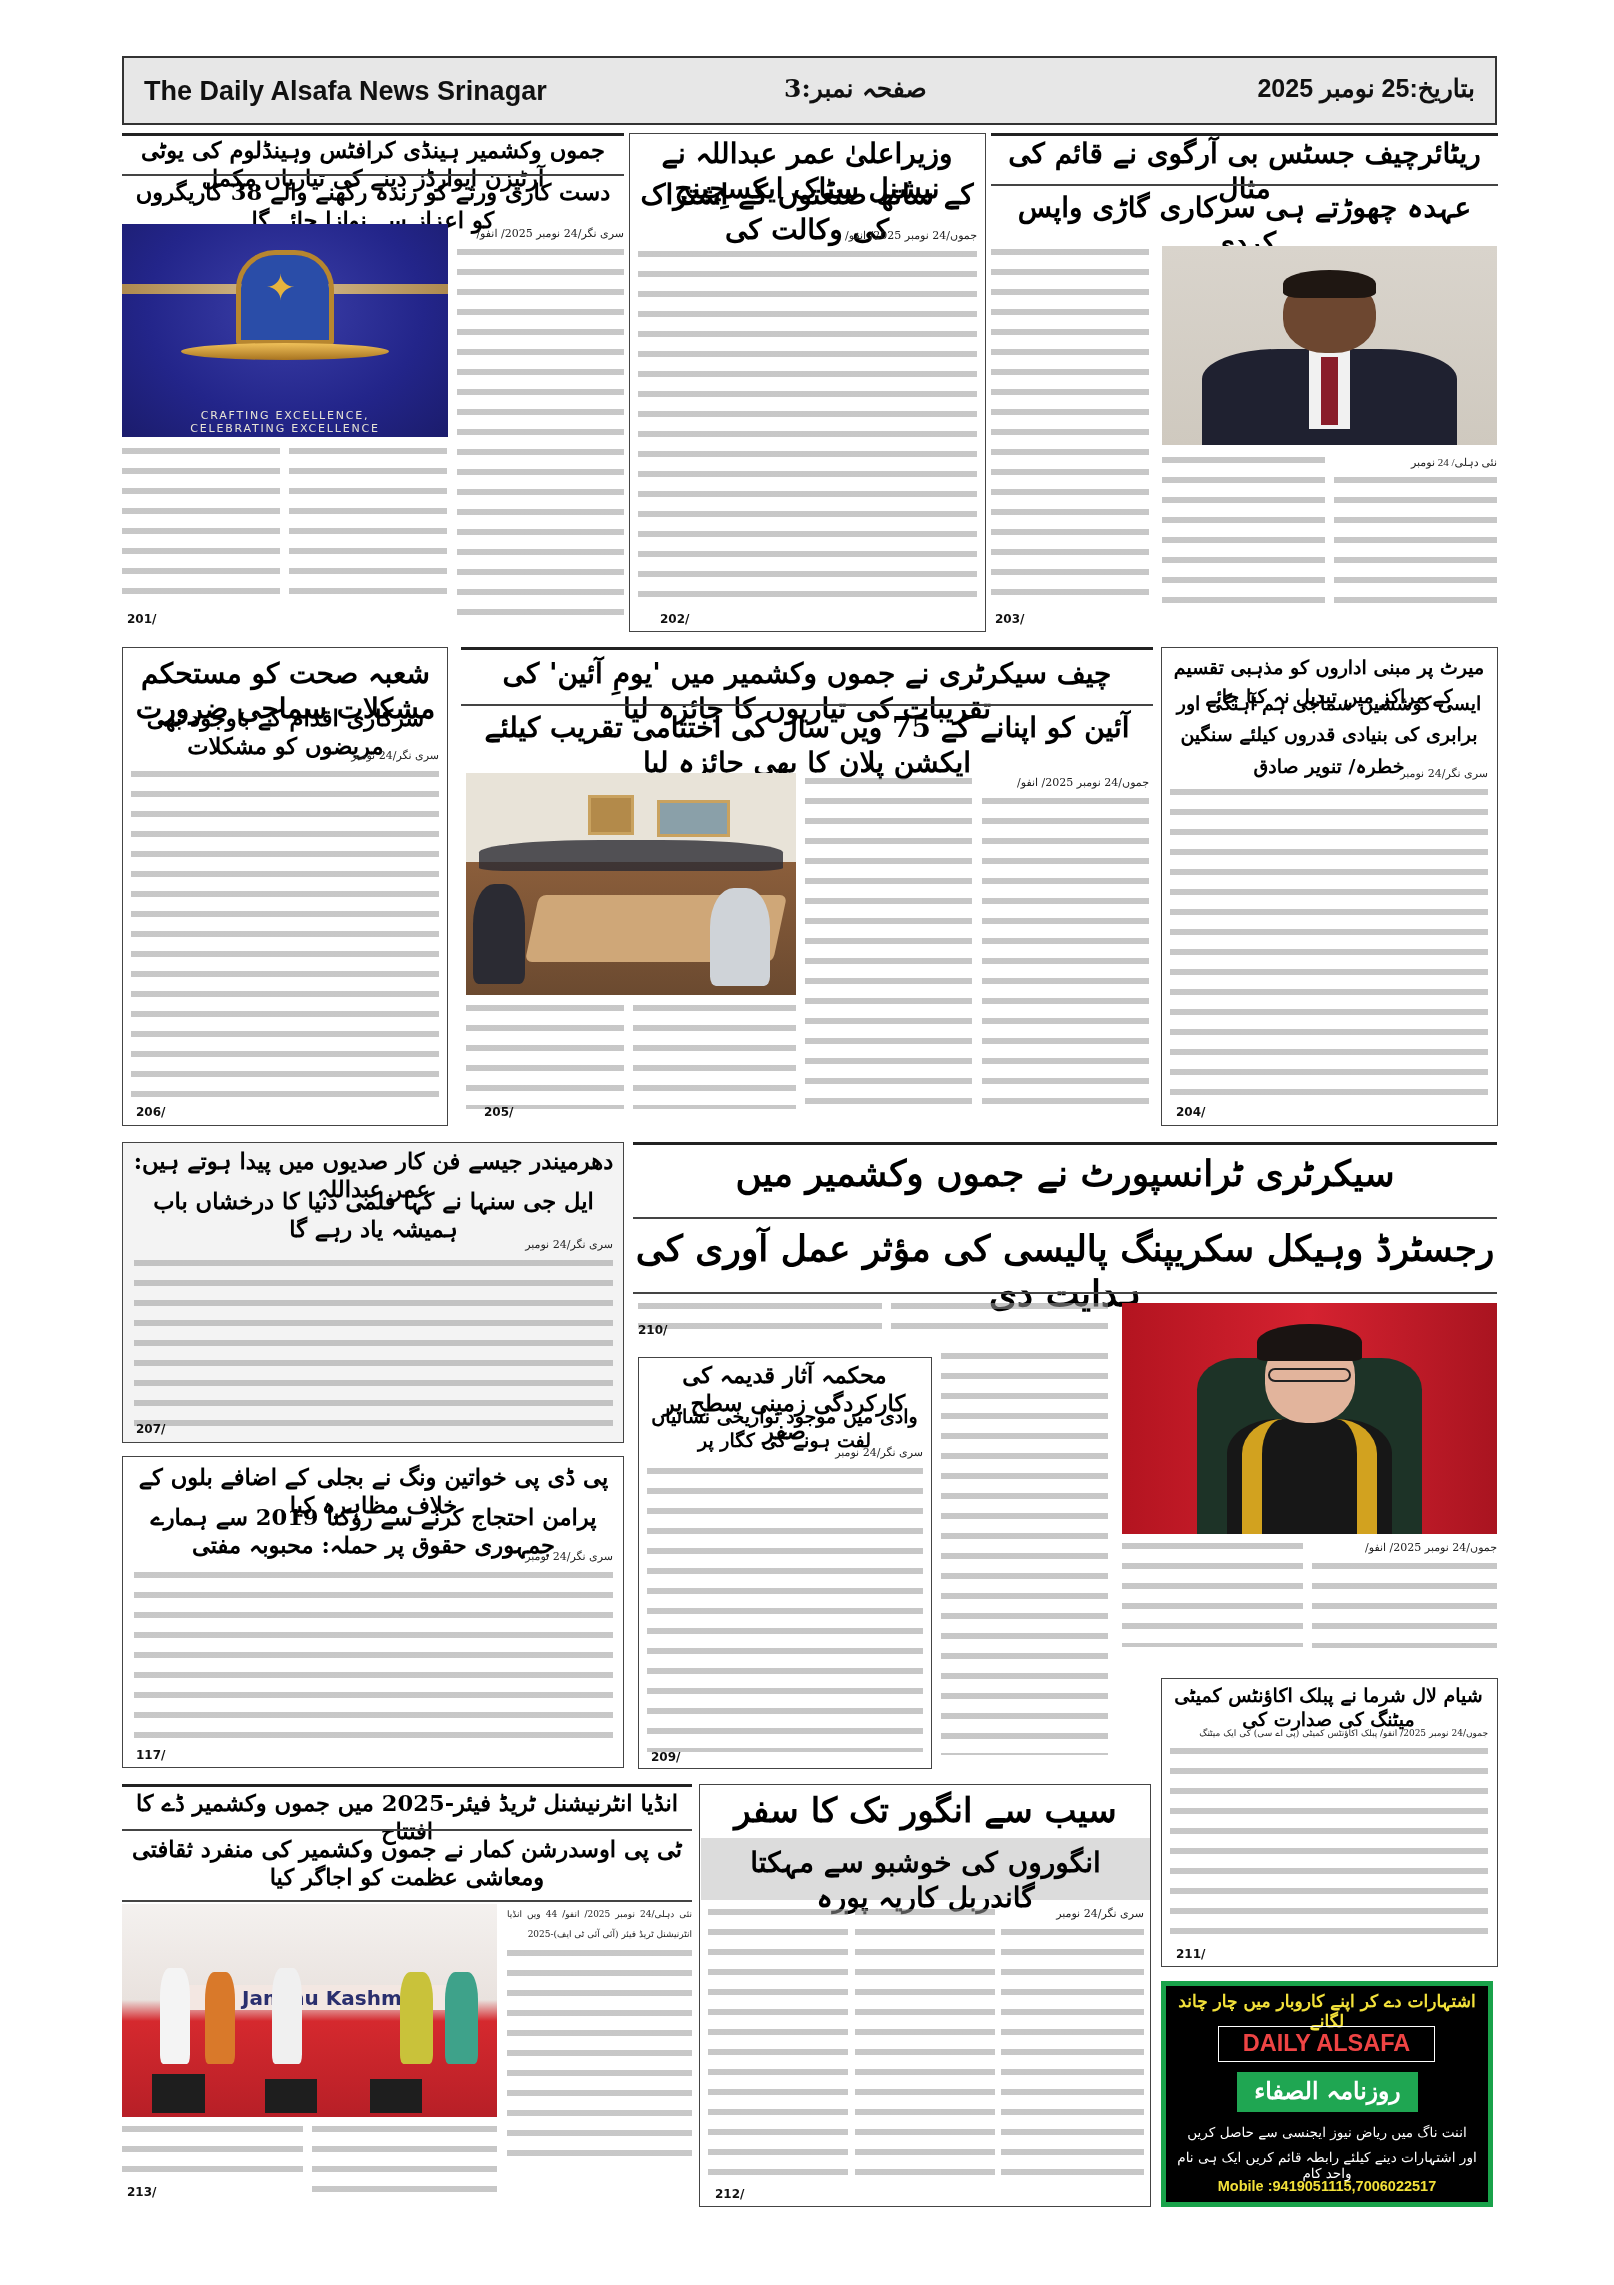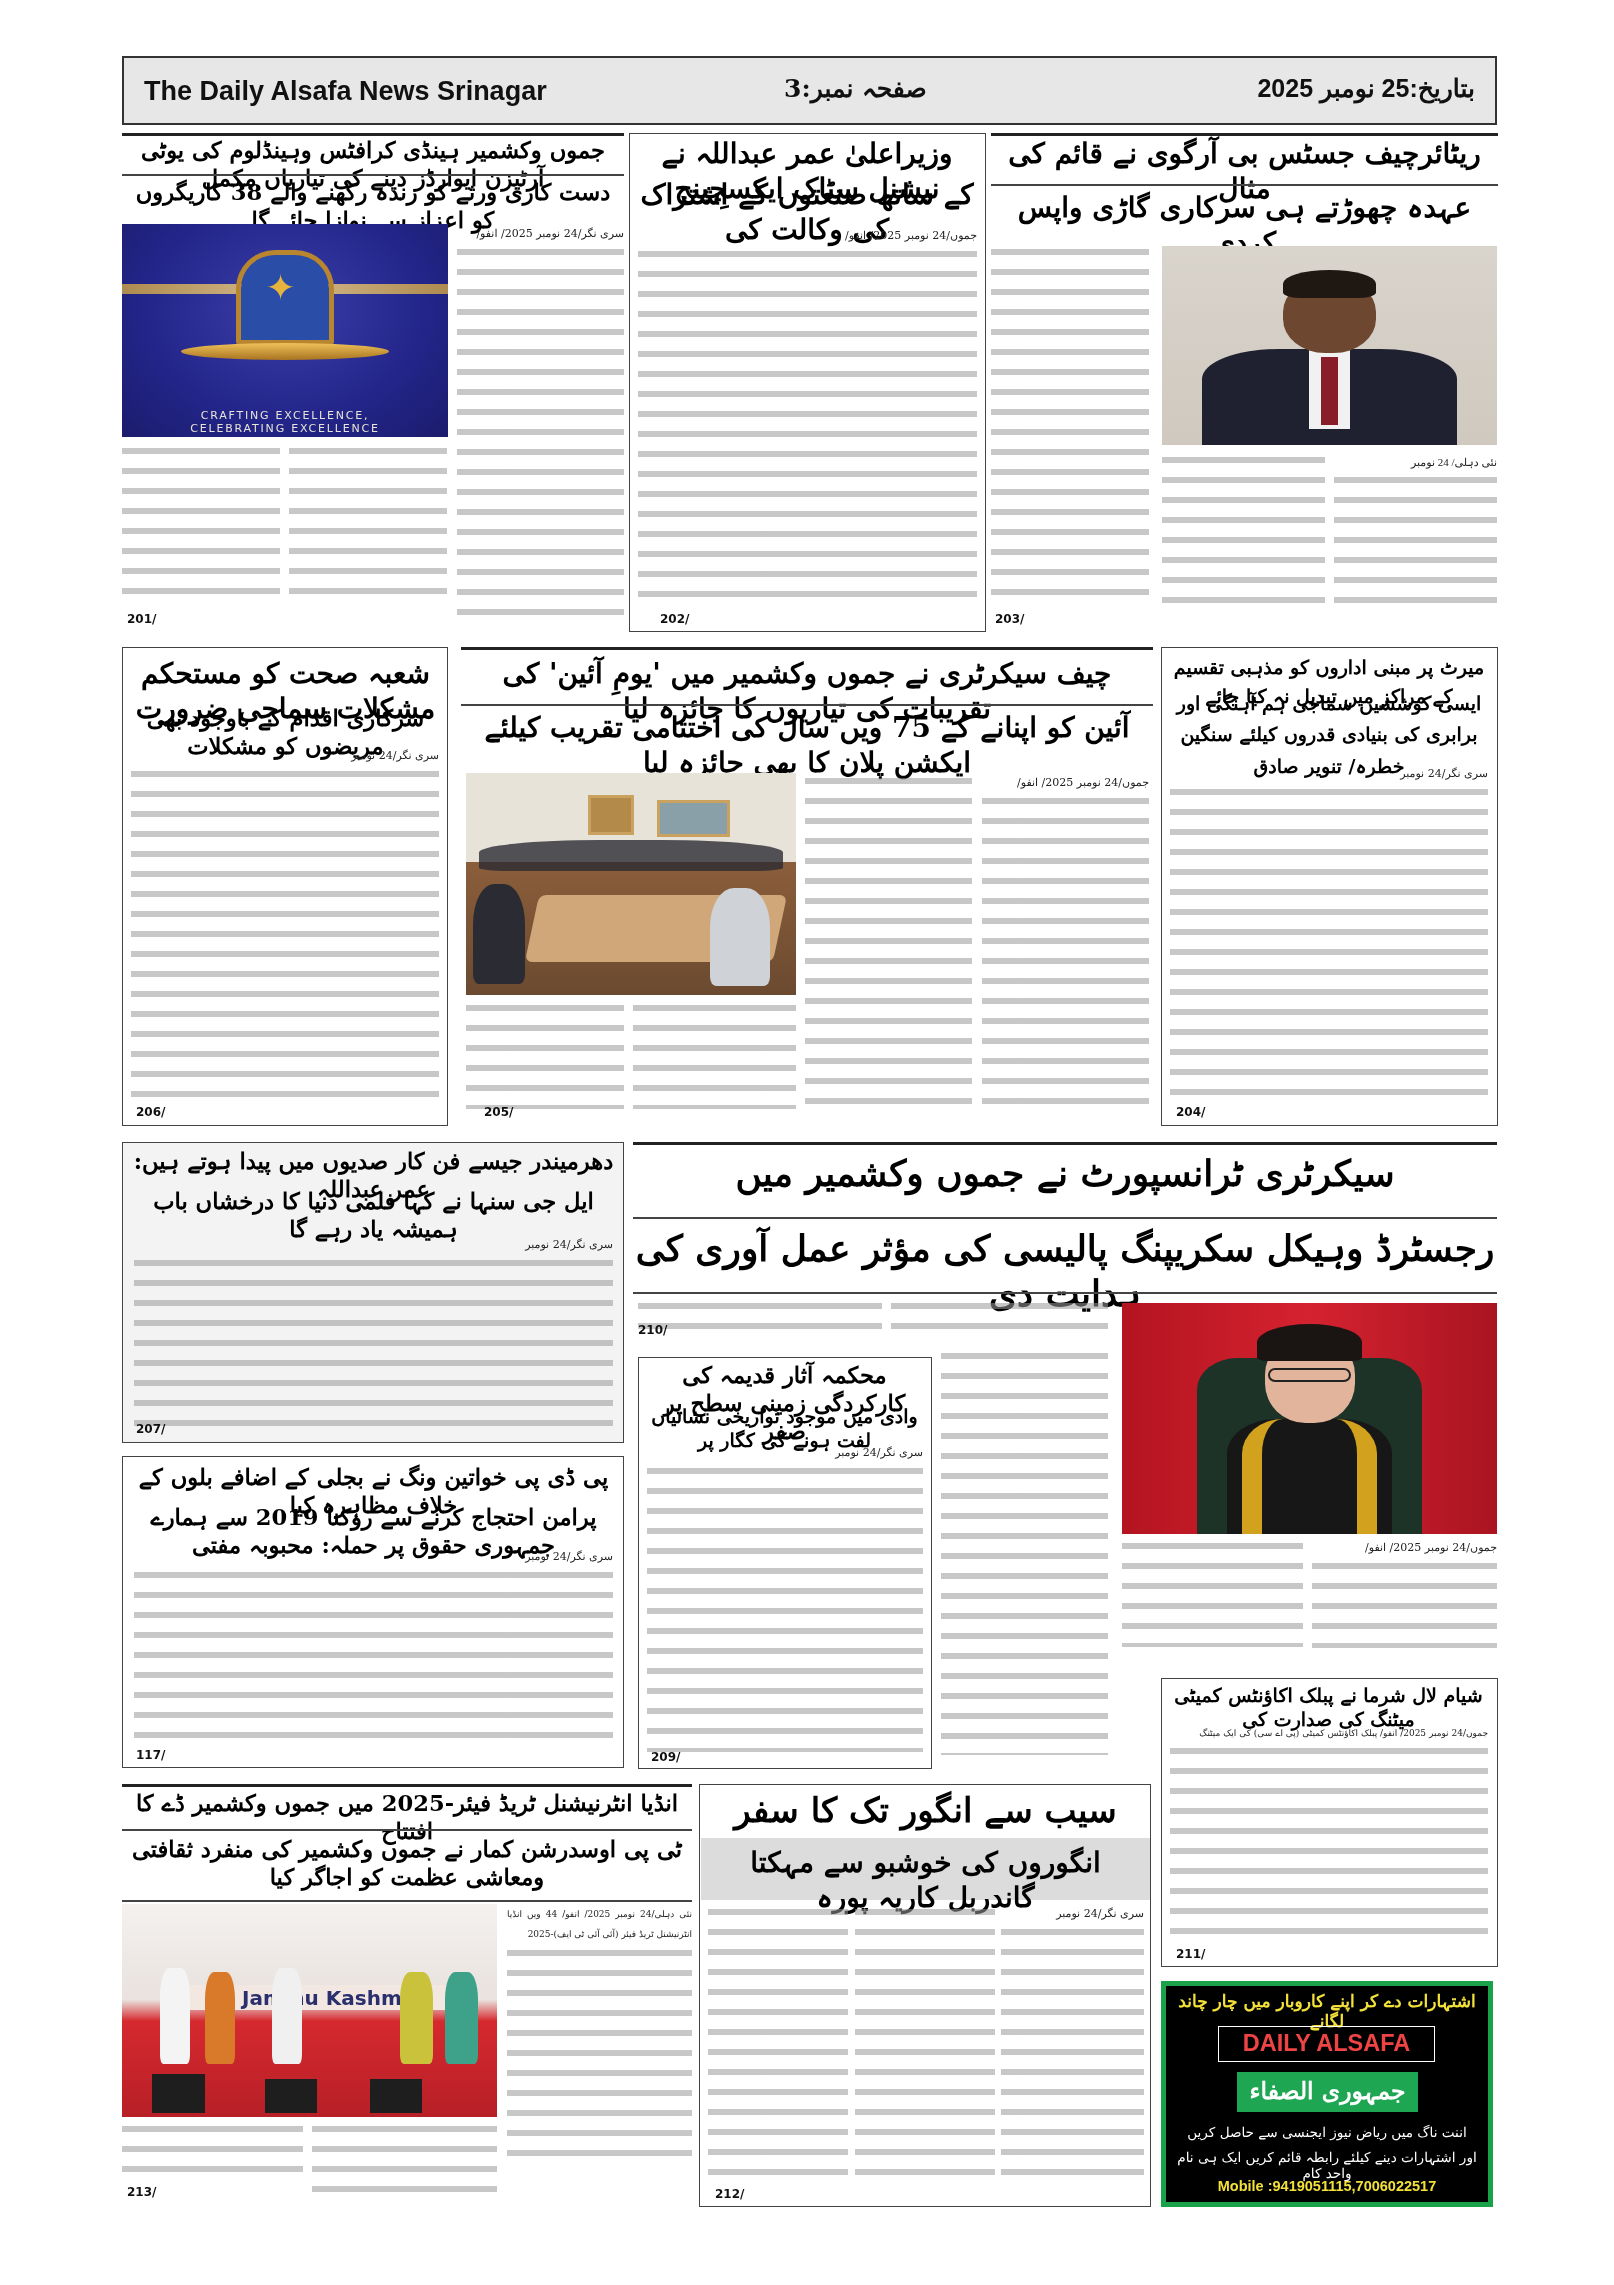--- a/index.html
+++ b/index.html
@@ -300,18 +300,18 @@
   </div>
 <div class="abs col-text" style="left:1001px;top:1904px;width:143px;height:289px;">
   <span class="ln">سری نگر/24 نومبر</span>
   <div class="filler" style="height:262px;"></div>
 </div>
 <div class="abs ref" style="left:715px;top:2187px;">212/</div>
 
 <div class="abs ad">
   <div class="abs top">اشتہارات دے کر اپنے کاروبار میں چار چاند لگانے</div>
   <div class="abs brand-en">DAILY ALSAFA</div>
-  <div class="abs brand-ur">جمہوری الصفاء</div>
+  <div class="abs brand-ur">روزنامہ الصفاء</div>
   <div class="abs l1">اننت ناگ میں ریاض نیوز ایجنسی سے حاصل کریں</div>
   <div class="abs l2">اور اشتہارات دینے کیلئے رابطہ قائم کریں ایک ہی نام واحد کام</div>
   <div class="abs mob">Mobile :9419051115,7006022517</div>
 </div>
 
 
 </body></html>

